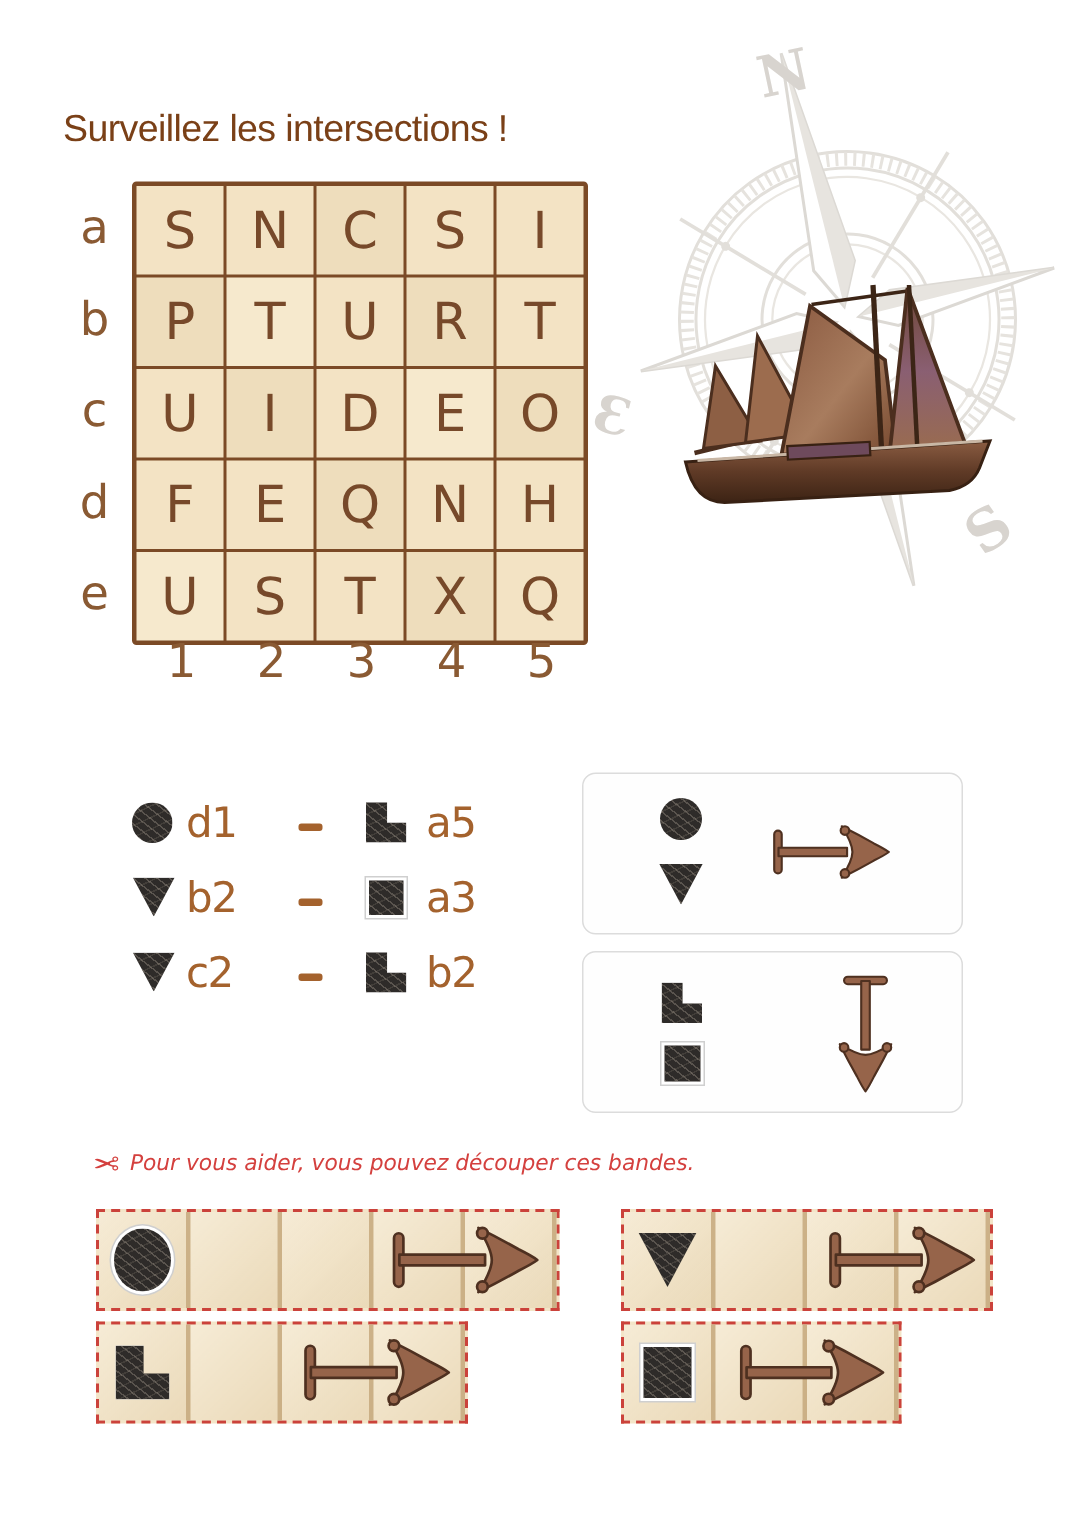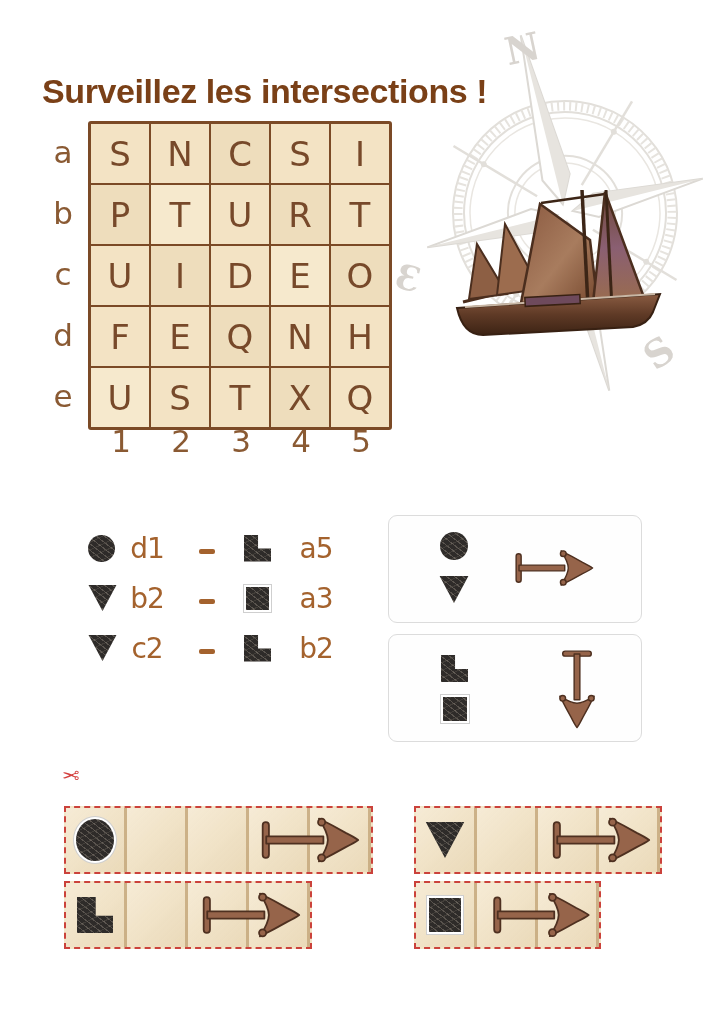--- a/index.html
+++ b/index.html
@@ -1,21 +1,21 @@
 <!DOCTYPE html>
 <html><head>
 <meta charset="utf-8">
 <style>
   html,body{margin:0;padding:0;background:#ffffff;}
   .page{position:relative;width:724px;height:1024px;background:#ffffff;overflow:hidden;
         font-family:"DejaVu Sans", sans-serif;}
 
   
   .title{position:absolute;left:42px;top:72px;margin:0;font-family:"Liberation Sans",sans-serif;
-         font-size:34px;font-weight:bold;letter-spacing:-0.4px;color:#7a4017;}
+         font-size:25px;font-weight:normal;letter-spacing:-0.4px;color:#7a4017;}
 
   
   .compass{position:absolute;left:395px;top:8px;width:325px;height:400px;}
   .compass-letter{position:absolute;font-weight:bold;color:#d8d4cf;font-size:38px;
                   font-family:"DejaVu Serif",serif;}
   .cl-n{left:505px;top:26px;transform:rotate(-12deg);}
   .cl-s{left:645px;top:330px;transform:rotate(-35deg);}
   .cl-e{left:396px;top:258px;transform:rotate(14deg);font-size:34px;}
 
   
@@ -47,21 +47,21 @@
   .icon-corner{clip-path:polygon(0 0,52% 0,52% 52%,100% 52%,100% 100%,0 100%);}
   .icon-square{}
   .framed{box-shadow:0 0 0 2px #ffffff,0 0 0 3px #cfcfcf;}
 
   
   .pairs{position:absolute;left:88px;top:523px;}
   .pair-row{display:grid;grid-template-columns:36px 46px 74px 40px 64px;align-items:center;height:50px;}
   .pair-icon{width:27px;height:27px;}
   .pair-icon.icon-triangle{width:29px;height:26px;}
   .pair-icon.icon-square{width:23px;height:23px;margin-left:2px;}
-  .pair-txt{font-size:28px;color:#a4622d;font-weight:500;letter-spacing:-1px;text-align:center;}
+  .pair-txt{font-size:28px;color:#a4622d;font-weight:500;letter-spacing:-1px;}
   .pair-dash{justify-self:center;}
   .dash-bar{display:inline-block;width:16px;height:4.5px;border-radius:2px;background:#a4622d;}
 
   
   .legend-box{position:absolute;left:388px;width:254px;background:#fefefe;border:1.5px solid #dcdcdc;
               border-radius:9px;box-sizing:border-box;}
   .lb1{top:515px;height:108px;}
   .lb2{top:634px;height:108px;}
   .lb-icon{position:absolute;}
   .lb-arrow{position:absolute;}
@@ -261,20 +261,21 @@
         <rect x="11" y="24" width="64" height="8"></rect>
         <path d="M70,4 Q80,20 80,28 Q80,36 70,52 Q86,44 100,36 Q110,31 114,28 Q110,25 100,20 Q86,12 70,4 Z"></path>
         <circle cx="73" cy="8" r="4"></circle>
           <circle cx="73" cy="48" r="4"></circle>
       </g>
     </svg>
   </div>
 
   <div class="cut-note">
     <span class="scissors">✂</span>
+    <span class="cut-text">Pour vous aider, vous pouvez découper ces bandes.</span>
   </div>
 
   <div class="strip s1">
     <div class="cell">
       <span class="strip-icon dk icon-circle framed"></span>
     </div>
     <div class="cell"></div>
     <div class="cell"></div>
     <div class="cell"></div>
     <div class="cell"></div>

